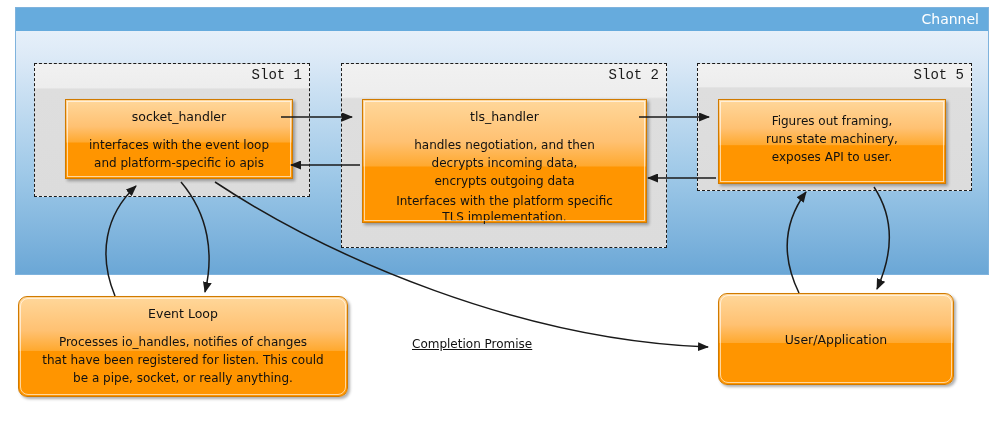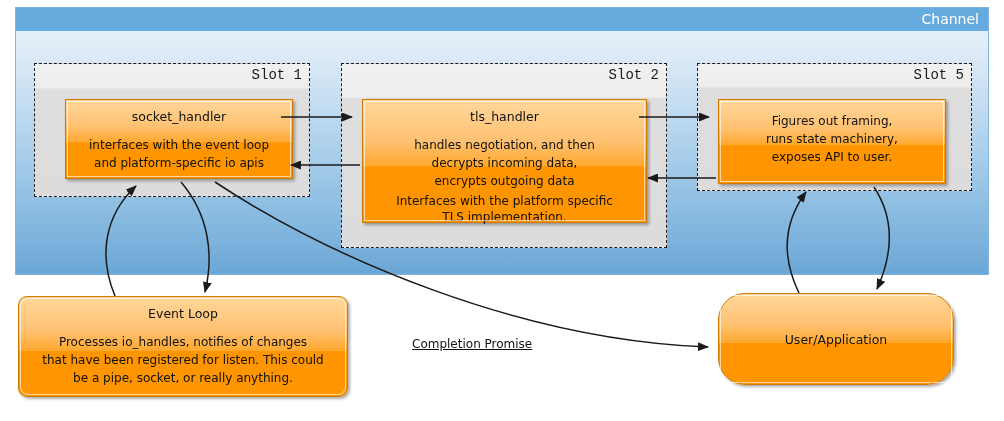--- a/index.html
+++ b/index.html
@@ -27,21 +27,21 @@
         background:linear-gradient(to bottom,#ffd79a 0%,#ffc172 34%,#ffa92f 54%,#ff9500 55%,#ff9500 100%);
         box-shadow:2px 2px 3px rgba(0,0,0,0.32);
         text-align:center;color:#111;}
   .node::after{content:"";position:absolute;left:1px;top:1px;right:1px;bottom:1px;
         border:1px solid rgba(255,255,255,0.62);pointer-events:none;}
   .node.rounded{border-radius:9px;}
   .node.rounded::after{border-radius:8px;}
   .node-title{font-size:12.5px;line-height:15px;margin-top:9px;}
   .node-desc{font-size:12px;line-height:18px;margin-top:12px;white-space:pre-line;}
   .node-desc2{font-size:12px;line-height:15.5px;margin-top:4px;white-space:pre-line;}
-  .node.center-only{display:flex;align-items:center;justify-content:center;border-radius:27px;}
+  .node.center-only{display:flex;align-items:center;justify-content:center;}
   .node.center-only .node-title{margin-top:0;}
 
   
   #wires{position:absolute;left:0;top:0;width:1004px;height:421px;pointer-events:none;}
   .wlabel{position:absolute;font-size:12px;color:#111;}
 </style>
 </head>
 <body>
 
 <div id="stage">

